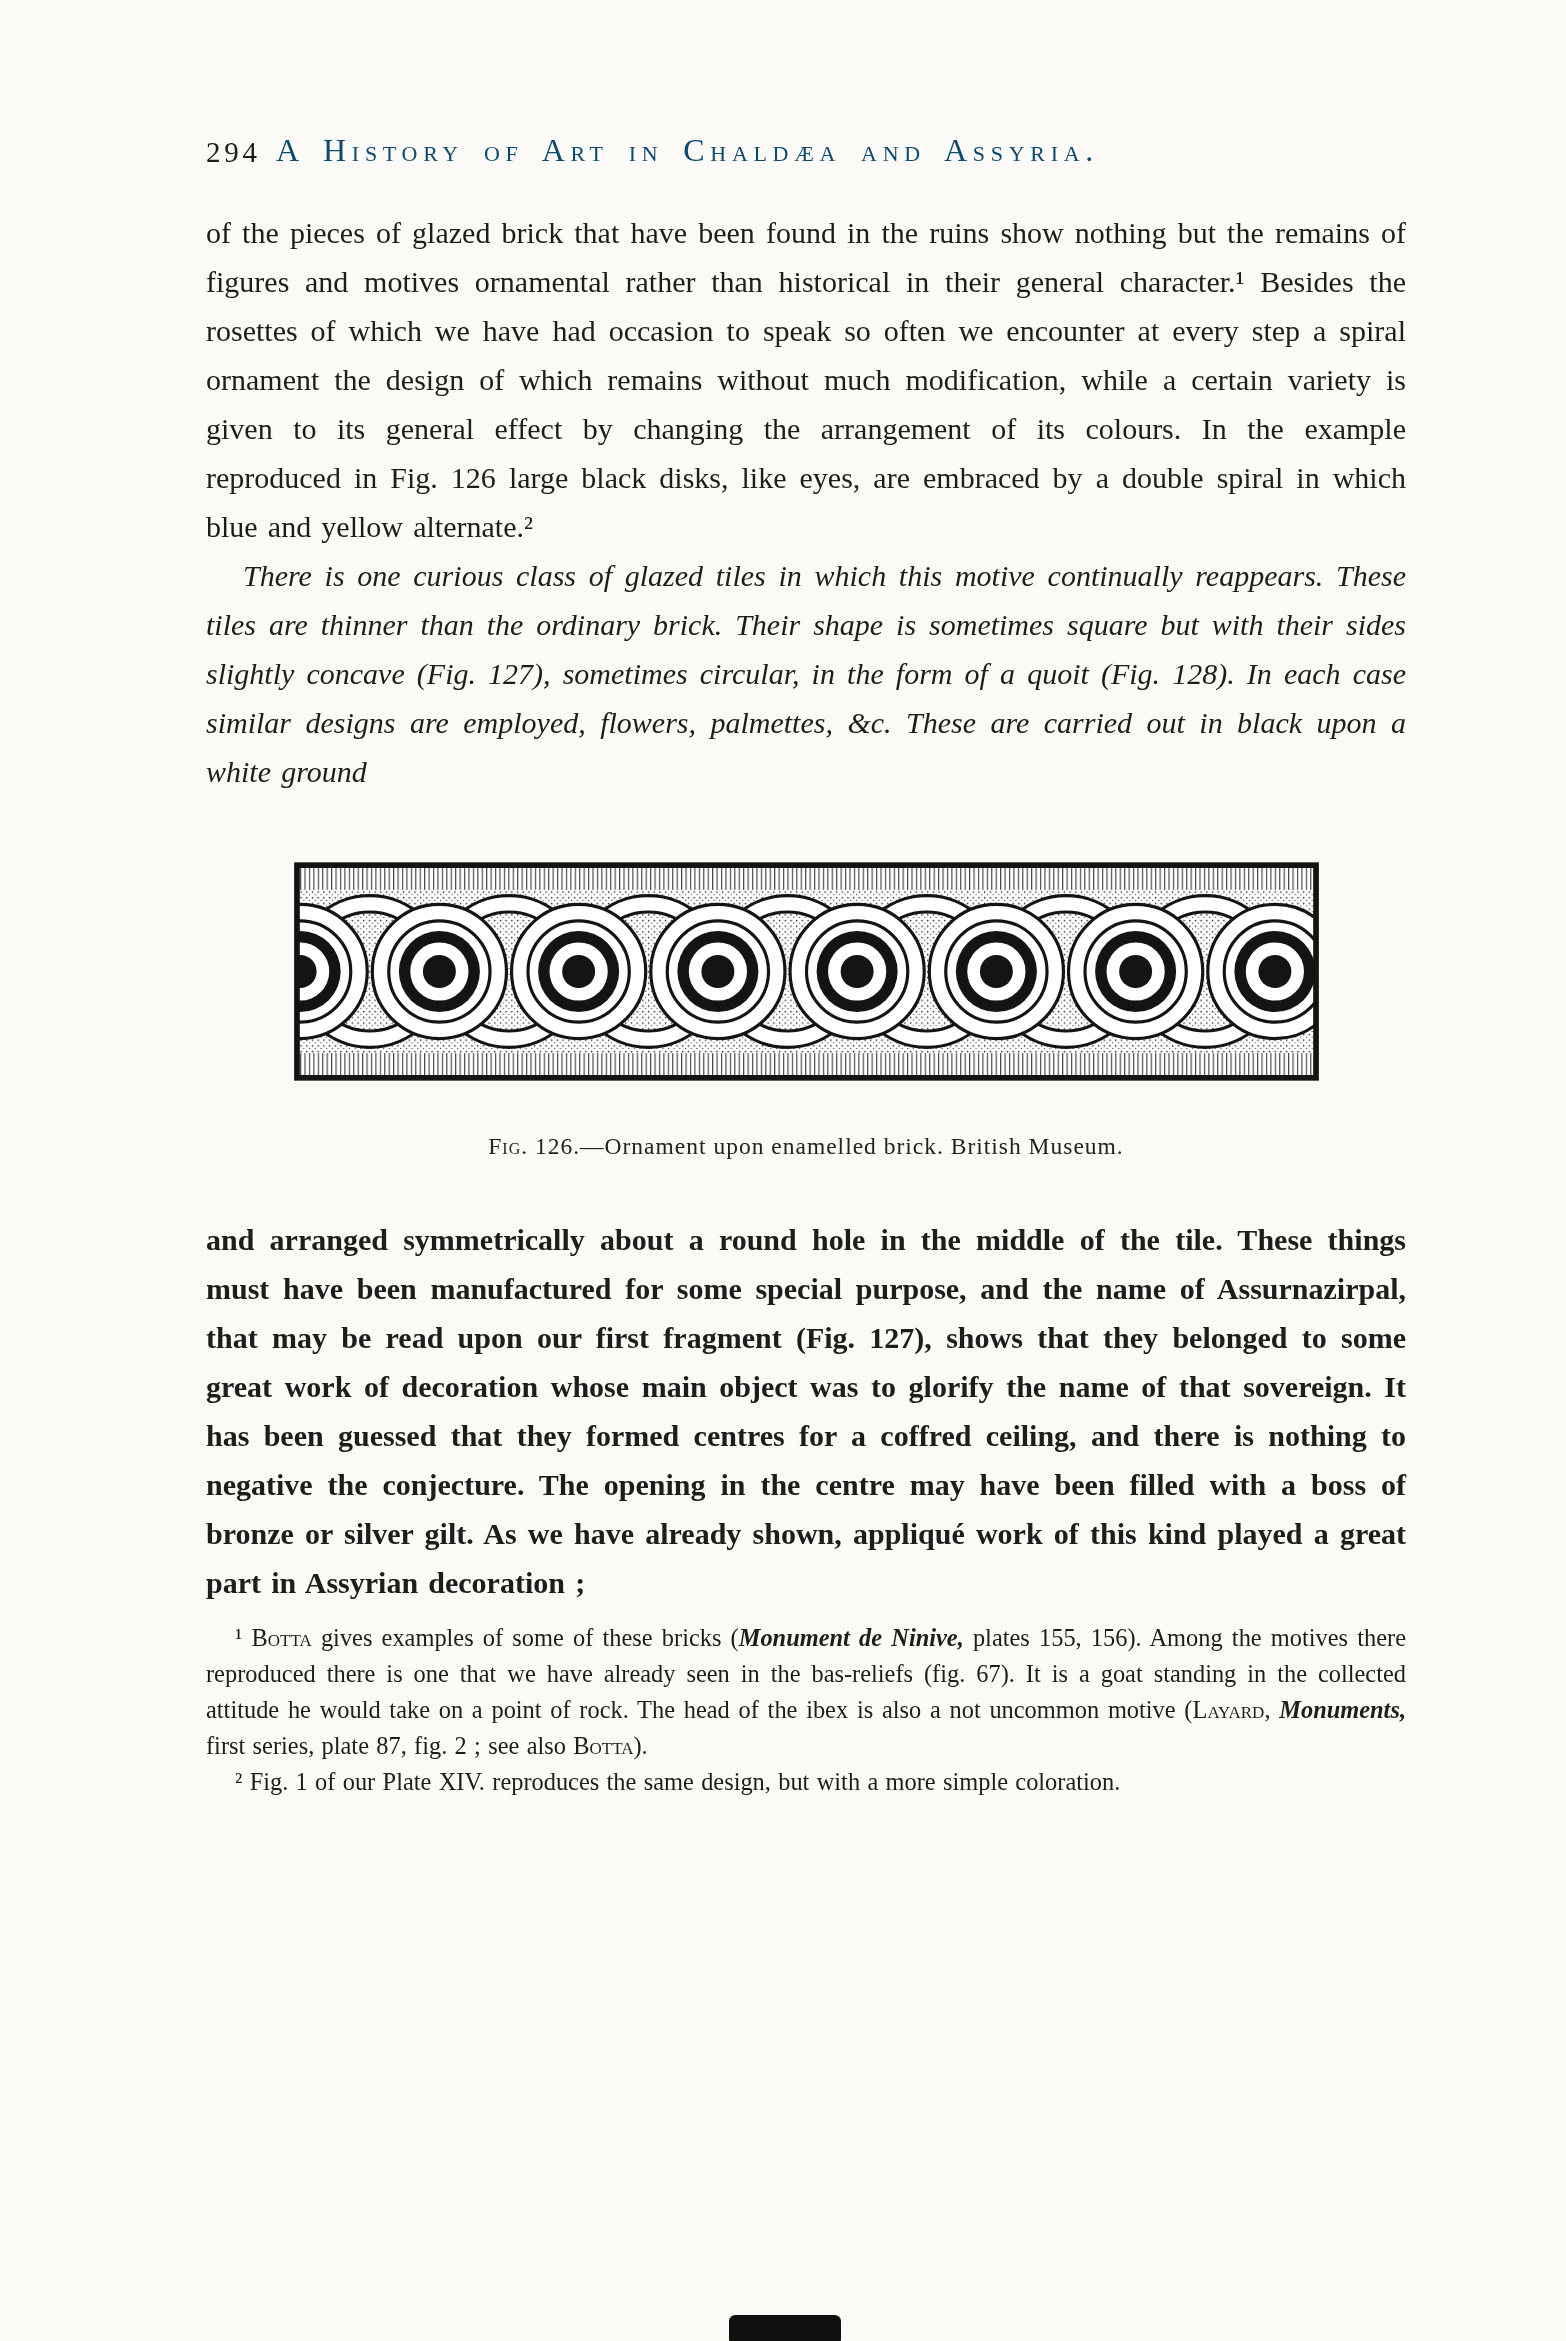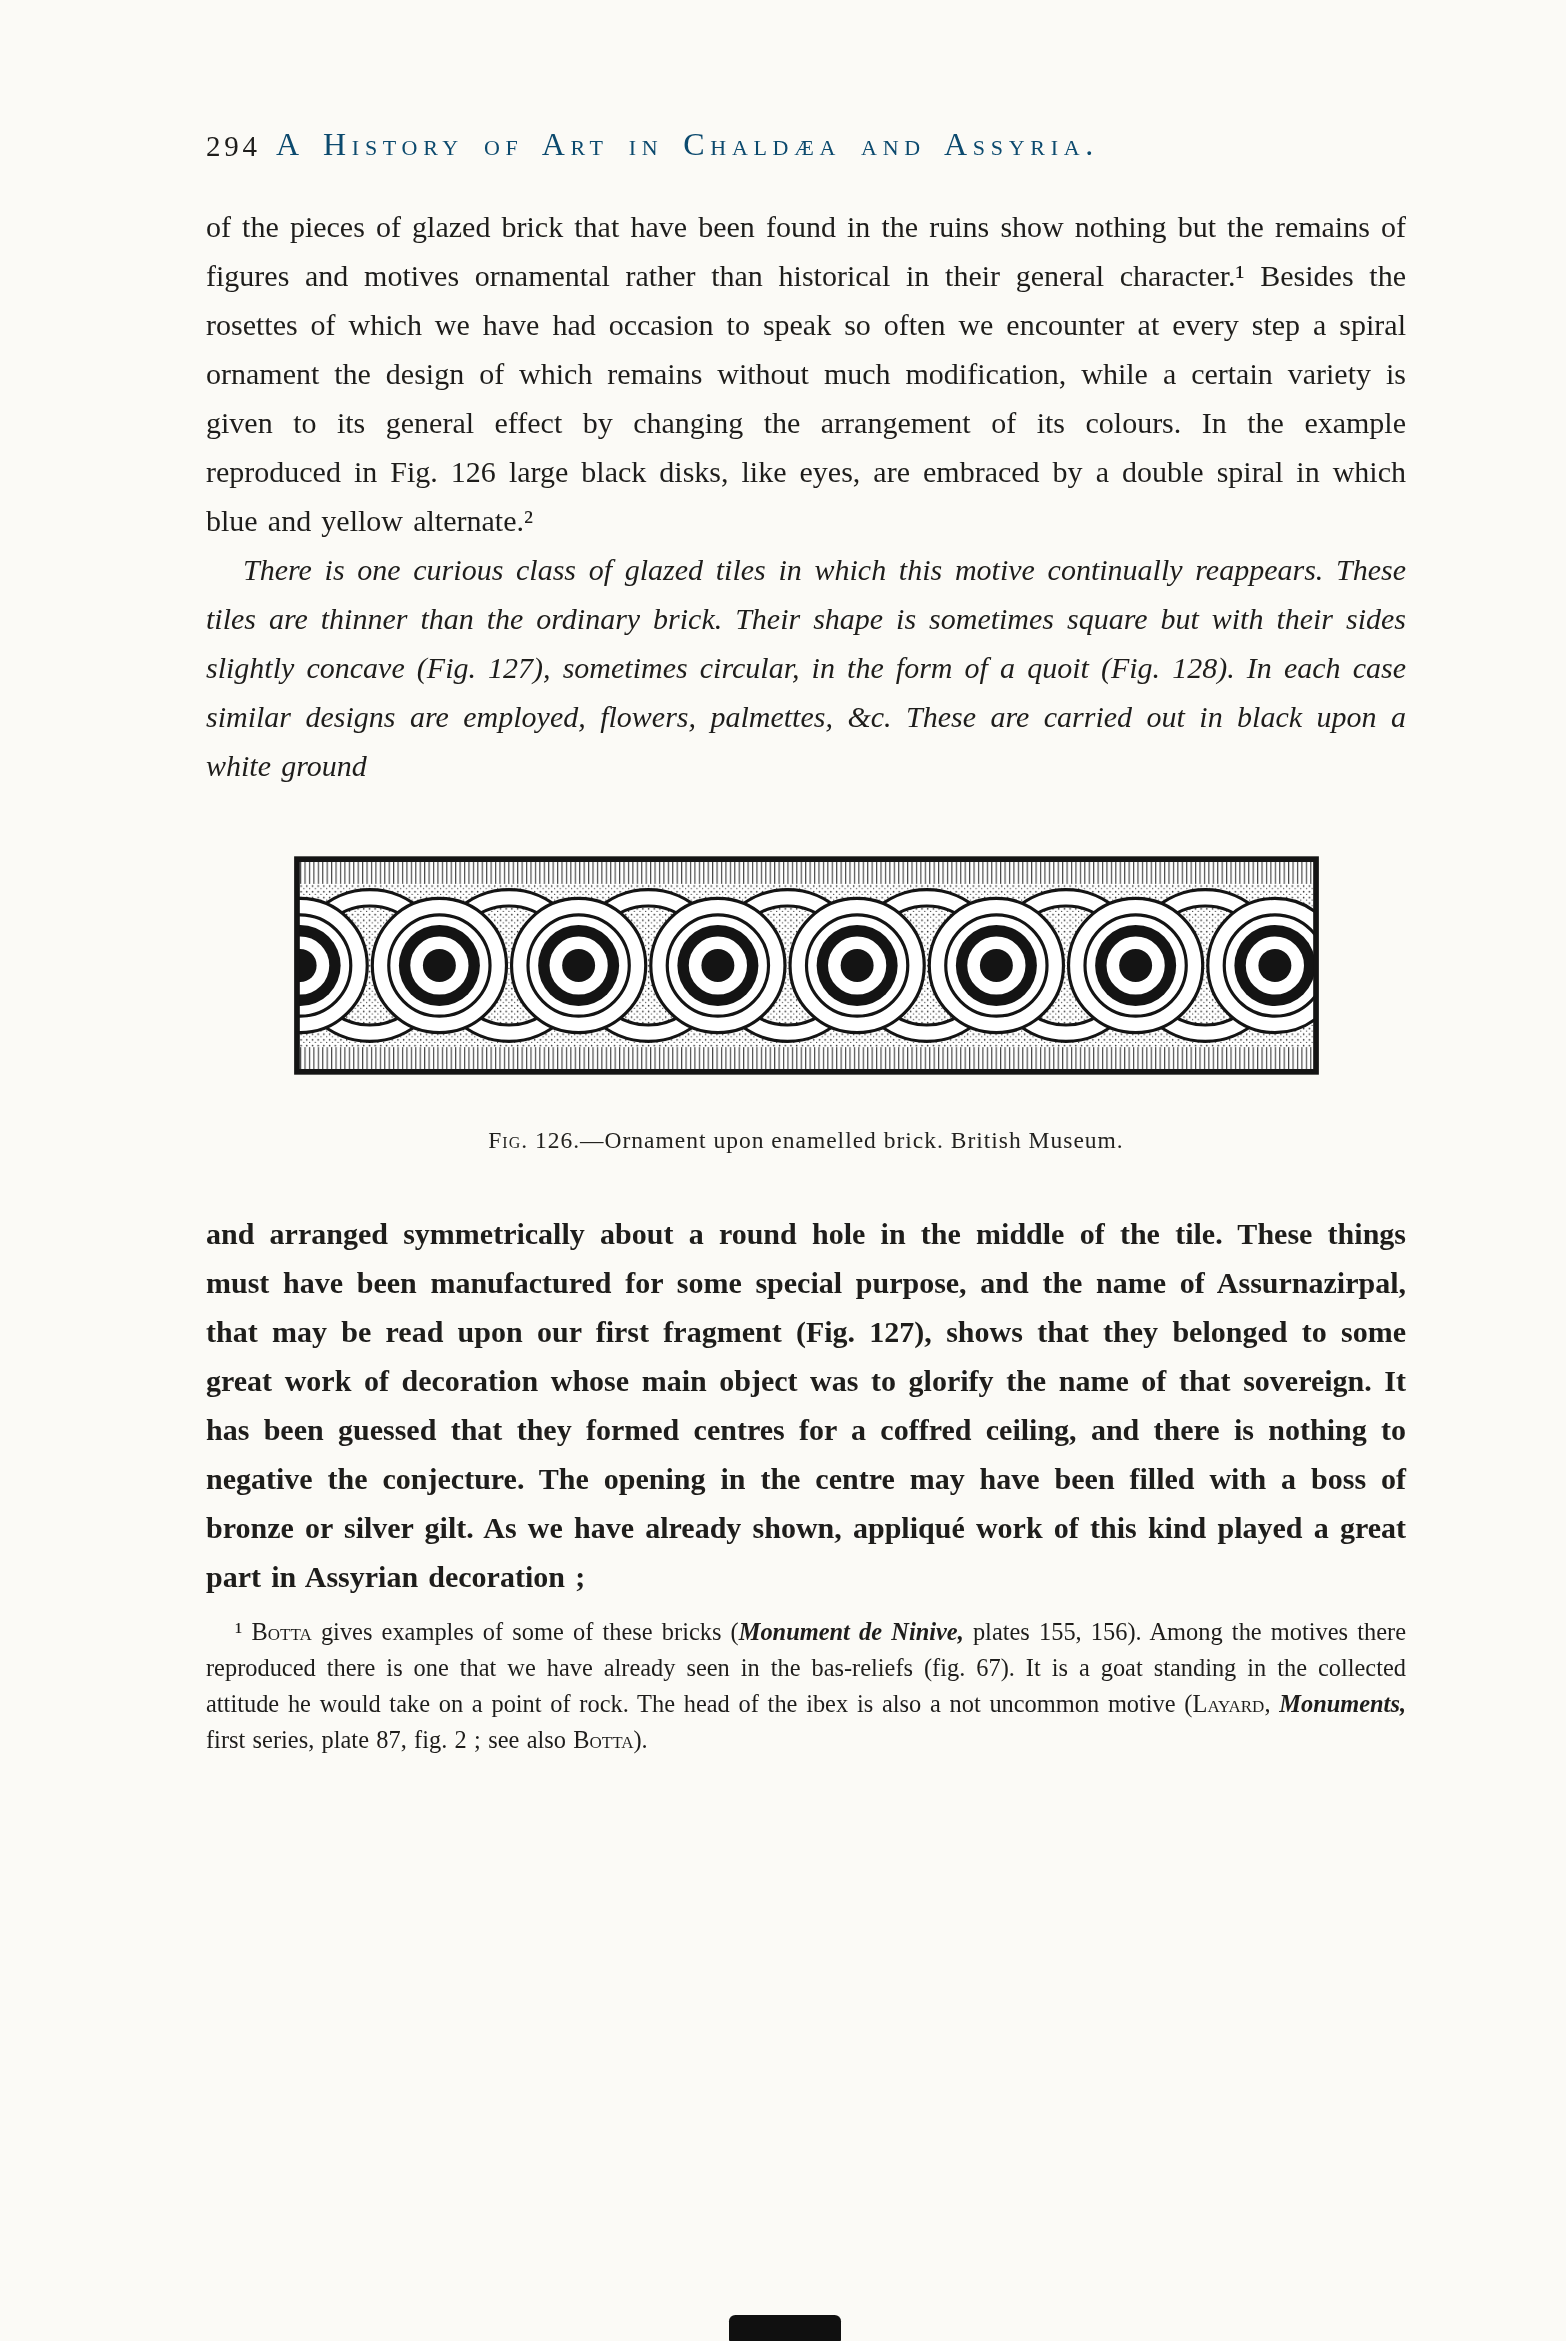--- a/index.html
+++ b/index.html
@@ -4,21 +4,21 @@
 <style>
   :root { --ink:#1e1d1b; --paper:#fbfaf6; }
   html,body{margin:0;padding:0;background:#e8e6e1;}
   .page{
     position:relative; width:1567px; height:2342px;
     background:var(--paper,#fbfaf6);
     color:var(--ink,#1e1d1b);
     font-family:"Liberation Serif","DejaVu Serif",serif;
     overflow:hidden;
   }
-  .content{position:absolute; left:206px; top:126px; width:1200px;}
+  .content{position:absolute; left:206px; top:132px; width:1200px;}
   .running-head{position:relative; height:47px; margin-bottom:29px;}
   .pagenum{position:absolute; left:0; top:3.8px; font-size:29px; letter-spacing:3.8px;}
   .head-title{
     display:block; text-align:left; padding-left:70px;
     font-variant:small-caps; font-size:32px; letter-spacing:5.7px; word-spacing:6.3px;
     color:#0c4a6e;
   }
   .body-p{margin:0; font-size:30px; line-height:49px; text-align:justify; word-spacing:0.09em;}
   .indent{text-indent:37px;font-style:italic;}
   .fig{margin:66px 0 0 0; text-align:center;}
@@ -104,19 +104,20 @@
         </g>
         <rect x="5" y="5" width="1610" height="336" fill="none" stroke="#141414" stroke-width="9"></rect>
       </svg>
       <figcaption class="caption"><span class="seg-sc">Fig. 126.</span><span>—Ornament upon enamelled brick. British Museum.</span></figcaption>
     </figure>
 
     <p class="body-p p-after-fig">and arranged symmetrically about a round hole in the middle of the tile. These things must have been manufactured for some special purpose, and the name of Assurnazirpal, that may be read upon our first fragment (Fig. 127), shows that they belonged to some great work of decoration whose main object was to glorify the name of that sovereign. It has been guessed that they formed centres for a coffred ceiling, and there is nothing to negative the conjecture. The opening in the centre may have been filled with a boss of bronze or silver gilt. As we have already shown, appliqué work of this kind played a great part in Assyrian decoration ;</p>
 
     <div class="footnotes">
       <p class="fn"><span>¹ </span><span class="seg-sc">Botta</span><span> gives examples of some of these bricks (</span><span class="seg-i">Monument de Ninive,</span><span> plates 155, 156). Among the motives there reproduced there is one that we have already seen in the bas-reliefs (fig. 67). It is a goat standing in the collected attitude he would take on a point of rock. The head of the ibex is also a not uncommon motive (</span><span class="seg-sc">Layard</span><span>, </span><span class="seg-i">Monuments,</span><span> first series, plate 87, fig. 2 ; see also </span><span class="seg-sc">Botta</span><span>).</span></p>
+      <p class="fn"><span>² Fig. 1 of our Plate XIV. reproduces the same design, but with a more simple coloration.</span></p>
     </div>
 
   </div>
 
   <div class="artifact"></div>
 </div>
 
 
 </body></html>

